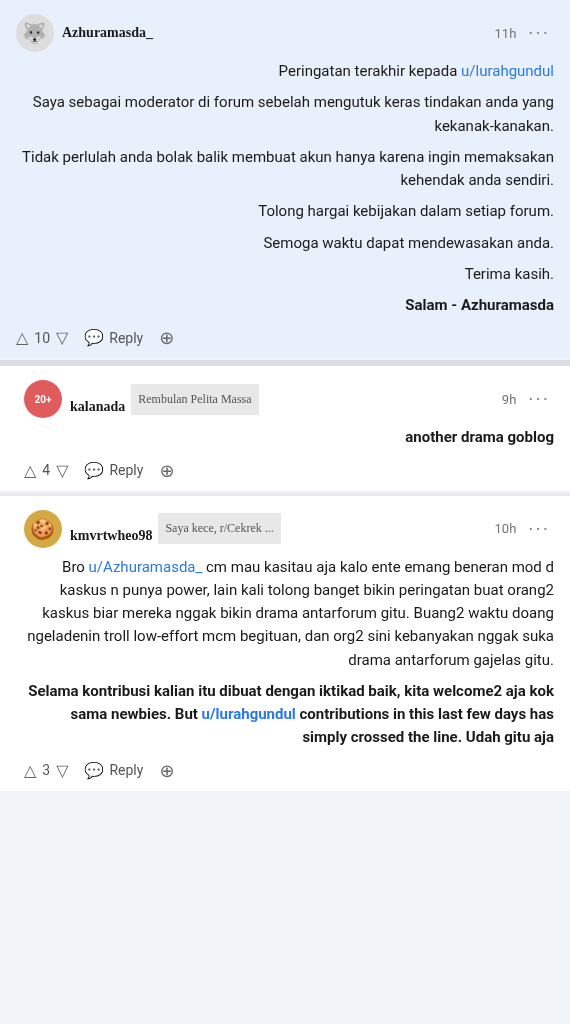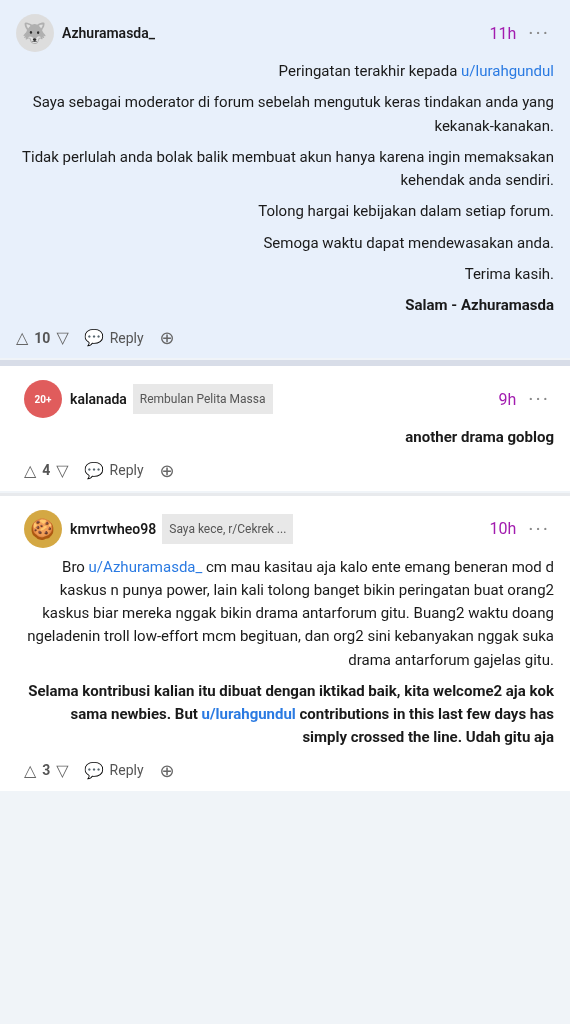--- a/index.html
+++ b/index.html
@@ -56,40 +56,41 @@
       border-radius: 50%;
       background: #d4a843;
       display: flex;
       align-items: center;
       justify-content: center;
       font-size: 20px;
       flex-shrink: 0;
     }
     .comment-meta {
       display: flex;
-      align-items: center;
+      align-items: flex-end;
       flex-wrap: wrap;
       gap: 6px;
       flex: 1;
+      font-family: Liberation Serif, serif;
     }
     .username {
       font-weight: 600;
       font-size: 14px;
       color: #1a1a1a;
     }
     .flair {
       background: #e8e8e8;
       border-radius: 0;
       padding: 8px 7px;
       font-size: 12px;
       color: #555;
     }
     .timestamp {
-      font-size: 16px;
-      color: #a21caf;
+      font-size: 13px;
+      color: #737373;
       margin-left: auto;
     }
     .more-btn {
       color: #888;
       font-size: 20px;
       cursor: pointer;
       padding: 0 4px;
       letter-spacing: 2px;
     }
     .comment-body {
@@ -122,21 +123,21 @@
       gap: 6px;
     }
     .vote-btn {
       cursor: pointer;
       color: #666;
       font-size: 16px;
     }
     .vote-count {
       font-size: 14px;
       color: #555;
-      font-weight: 700;
+      font-weight: 400;
       text-align: center;
     }
     .reply-btn {
       display: flex;
       align-items: center;
       gap: 5px;
       color: #555;
       font-size: 14px;
       cursor: pointer;
     }

